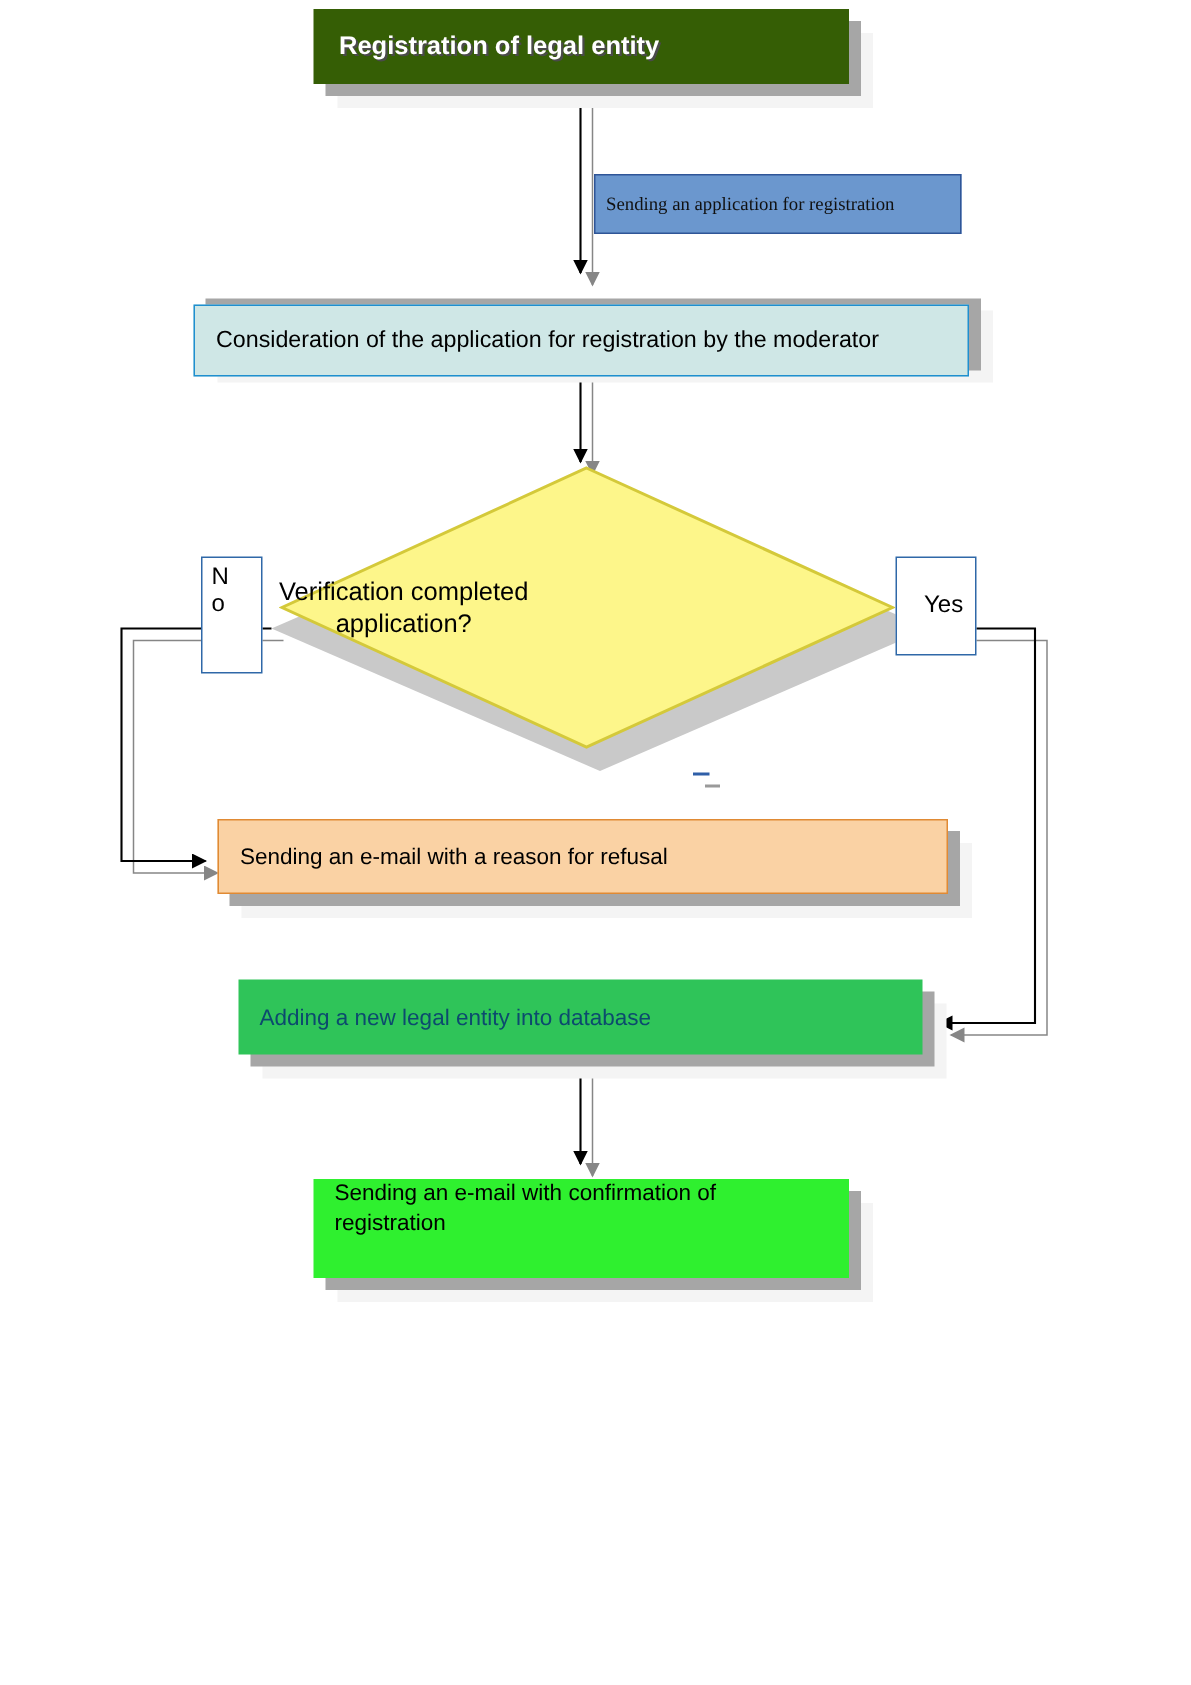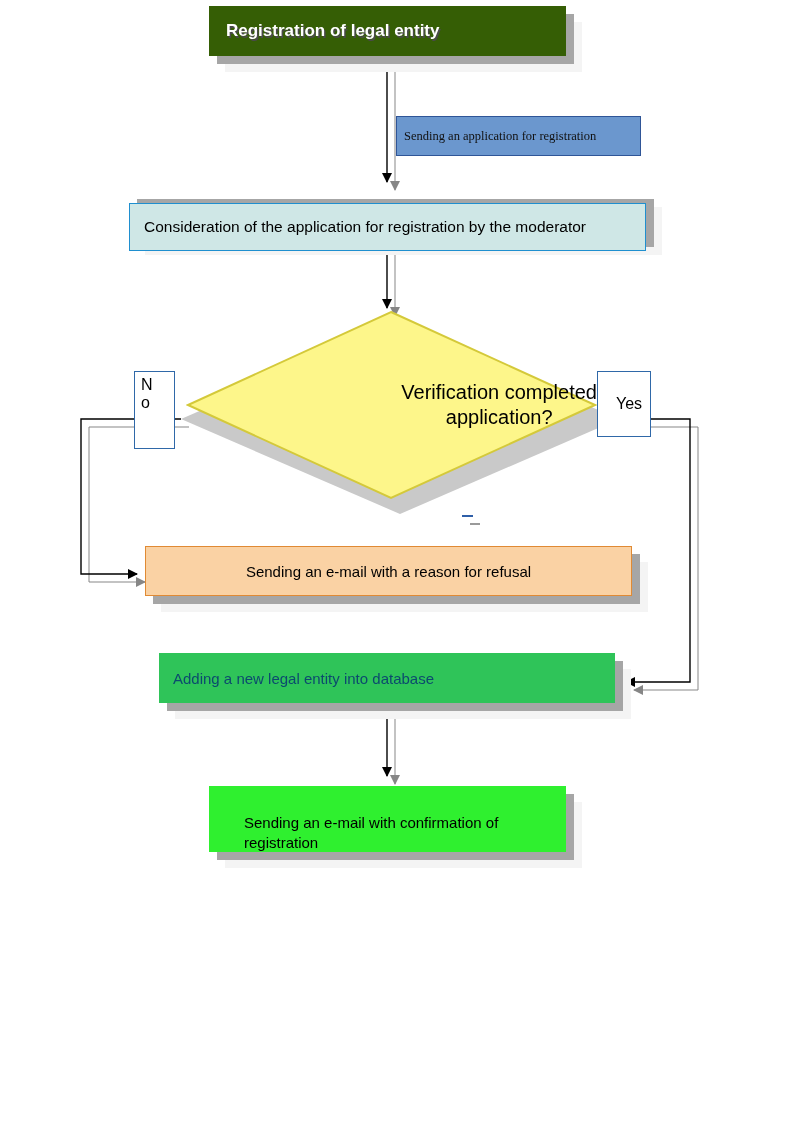--- a/index.html
+++ b/index.html
@@ -112,23 +112,23 @@
     top: 0;
   }
   #node-decision-text {
     position: absolute;
     left: 0;
     top: 0;
     width: 411px;
     height: 190px;
     display: flex;
     align-items: center;
-    justify-content: flex-end;
+    justify-content: flex-start;
     text-align: center;
-    font-size: 20px;
+    font-size: 17px;
     color: #000000;
     line-height: 1.25;
   }
 
   
   .branch-label {
     position: absolute;
     box-sizing: border-box;
     background: #ffffff;
     border: 1px solid #2f68a8;
@@ -159,21 +159,20 @@
     left: 145px;
     top: 546px;
     width: 487px;
     height: 50px;
     background: #fad2a4;
     border: 1px solid #e08a34;
   }
   #node-refusal .label {
     color: #000000;
     font-size: 15px;
-    text-align: center;
   }
 
   
   #node-adding {
     left: 159px;
     top: 653px;
     width: 456px;
     height: 50px;
     background: #2fc459;
   }
@@ -182,22 +181,21 @@
     font-size: 15px;
   }
 
   
   #node-confirmation {
     left: 209px;
     top: 786px;
     width: 357px;
     height: 66px;
     background: #2ff02f;
-    align-items: flex-end;
-    padding-left: 21px;
+    align-items: flex-start;
   }
   #node-confirmation .label {
     color: #000000;
     font-size: 15px;
     line-height: 1.3;
   }
 
   
   .dash {
     position: absolute;

